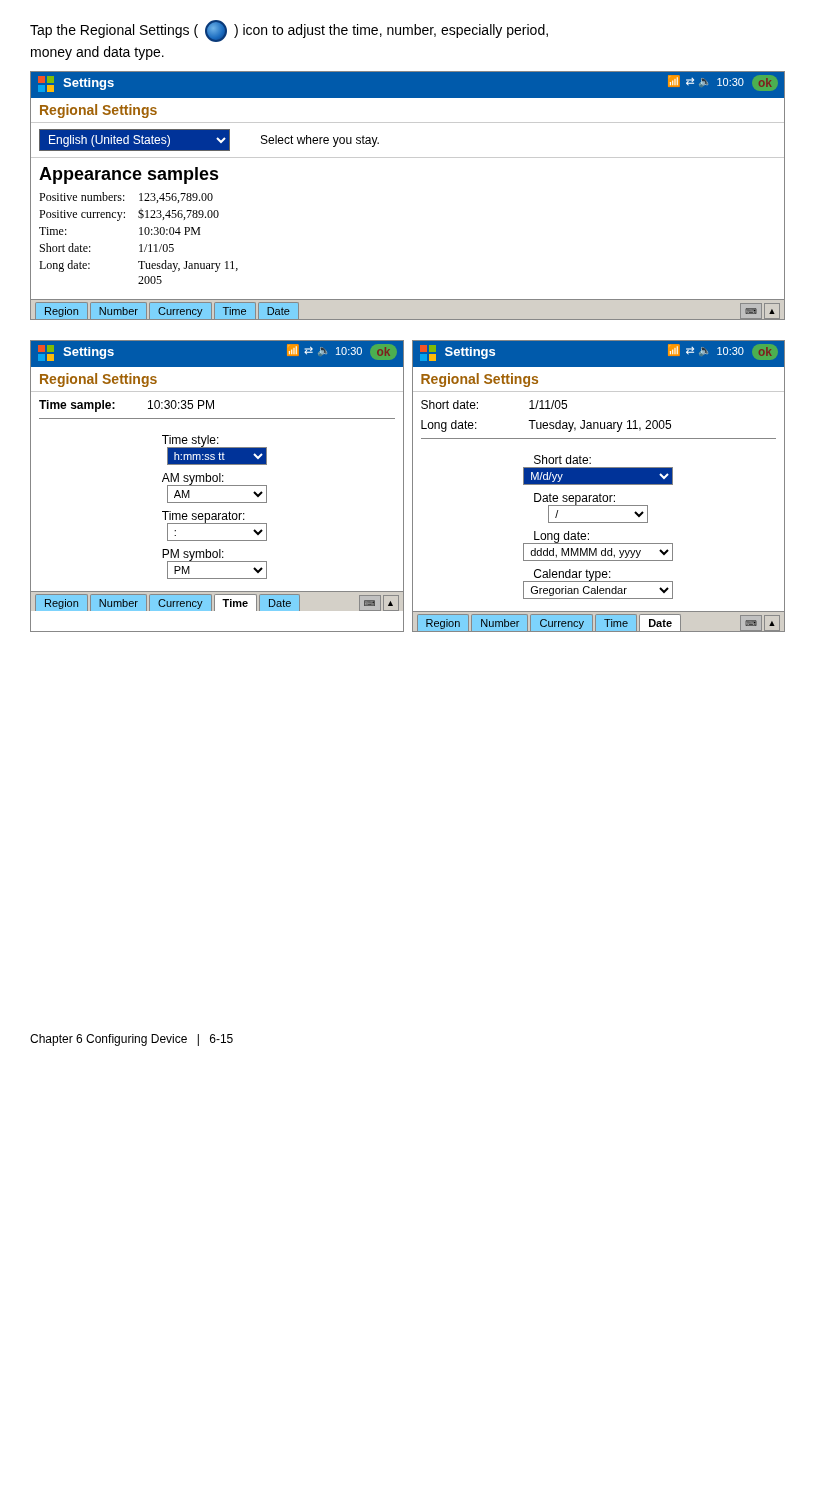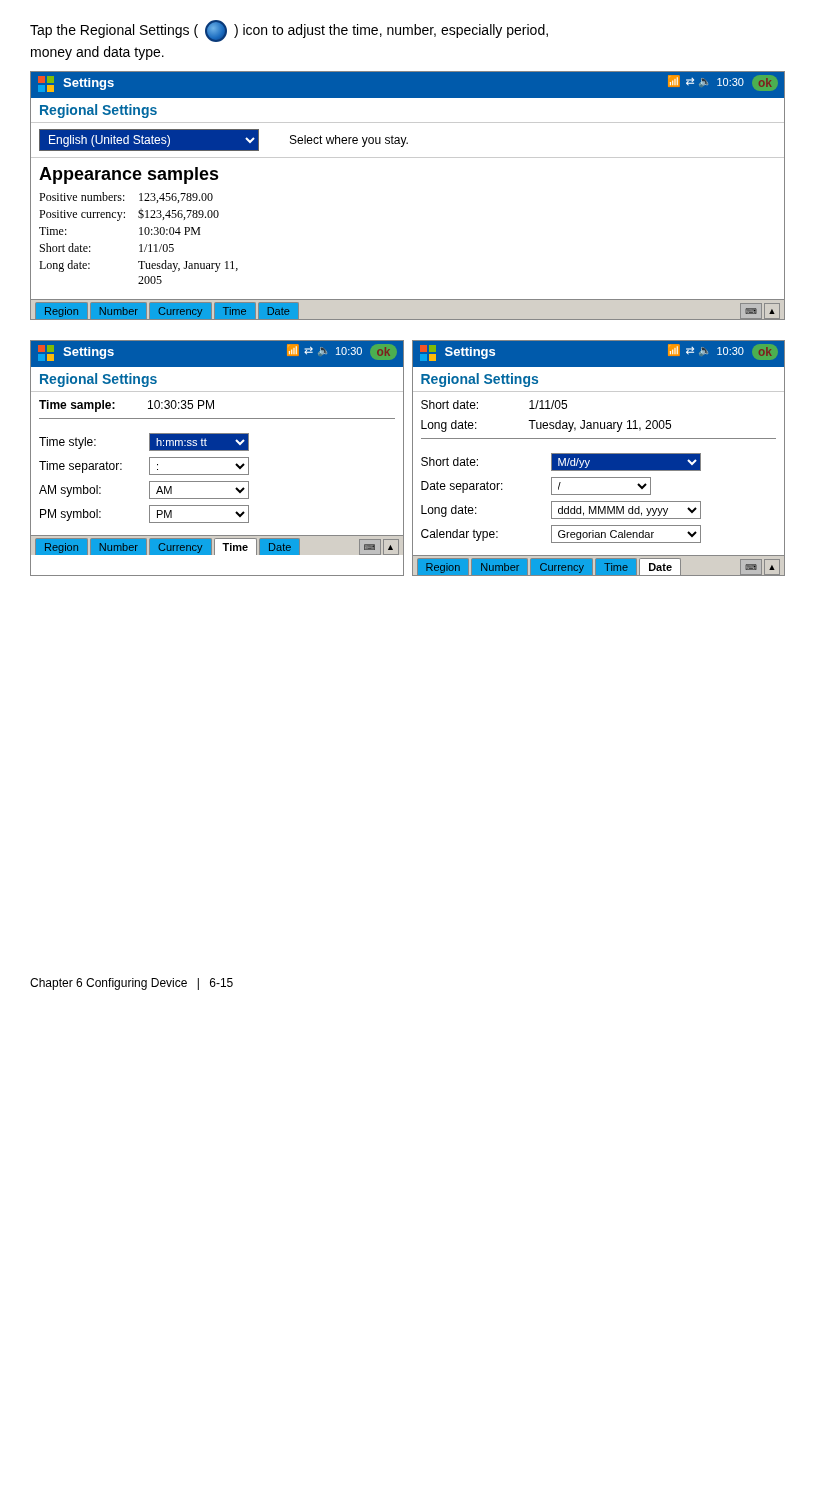--- a/index.html
+++ b/index.html
@@ -74,39 +74,39 @@
       border: none;
       border-radius: 8px;
       padding: 1px 6px;
       font-size: 12px;
       font-weight: bold;
       cursor: pointer;
     }
 
     
     .regional-heading {
-      color: #0369a1;
+      color: #a16207;
       font-weight: bold;
       font-size: 14px;
       padding: 4px 8px;
       border-bottom: 1px solid #ccc;
     }
 
     
     .dropdown-row {
       padding: 6px 8px;
       border-bottom: 1px solid #ccc;
     }
     .dropdown-select {
       background: #003399;
       color: #fff;
       border: 1px solid #666;
       padding: 2px 4px;
       font-size: 12px;
-      width: 220px;
+      width: 191px;
     }
     .dropdown-row-inner {
       display: flex;
       align-items: center;
     }
 
     
     .appearance-section {
       padding: 6px 8px 10px 8px;
     }
@@ -135,21 +135,21 @@
       align-items: flex-end;
       border-top: 1px solid #888;
       background: #d4d0c8;
       padding: 2px 4px 0 4px;
       gap: 2px;
     }
     .tab {
       padding: 2px 8px;
       border: 1px solid #888;
       border-bottom: none;
-      background: #0ea5e9;
+      background: #7dd3fc;
       font-size: 11px;
       cursor: pointer;
       border-radius: 2px 2px 0 0;
     }
     .tab.active {
       background: #fff;
       font-weight: bold;
     }
     .tab-bar-icons {
       margin-left: auto;
@@ -191,20 +191,21 @@
     }
 
     
     .settings-content {
       padding: 6px 8px;
     }
     .settings-row {
       display: flex;
       align-items: center;
       margin-bottom: 6px;
+      flex-direction: column;
     }
     .settings-label {
       font-size: 12px;
       min-width: 110px;
       color: #000;
     }
     .settings-label-wide {
       font-size: 12px;
       min-width: 130px;
       color: #000;
@@ -360,29 +361,29 @@
       <hr class="divider-line">
       <br>
       
       <div class="settings-row">
         <span class="settings-label">Time style:</span>
         <select class="settings-select highlighted">
           <option>h:mm:ss tt</option>
         </select>
       </div>
       <div class="settings-row">
+        <span class="settings-label">AM symbol:</span>
+        <select class="settings-select">
+          <option>AM</option>
+        </select>
+      </div>
+      <div class="settings-row">
         <span class="settings-label">Time separator:</span>
         <select class="settings-select">
           <option>:</option>
-        </select>
-      </div>
-      <div class="settings-row">
-        <span class="settings-label">AM symbol:</span>
-        <select class="settings-select">
-          <option>AM</option>
         </select>
       </div>
       <div class="settings-row">
         <span class="settings-label">PM symbol:</span>
         <select class="settings-select">
           <option>PM</option>
         </select>
       </div>
     </div>
 

